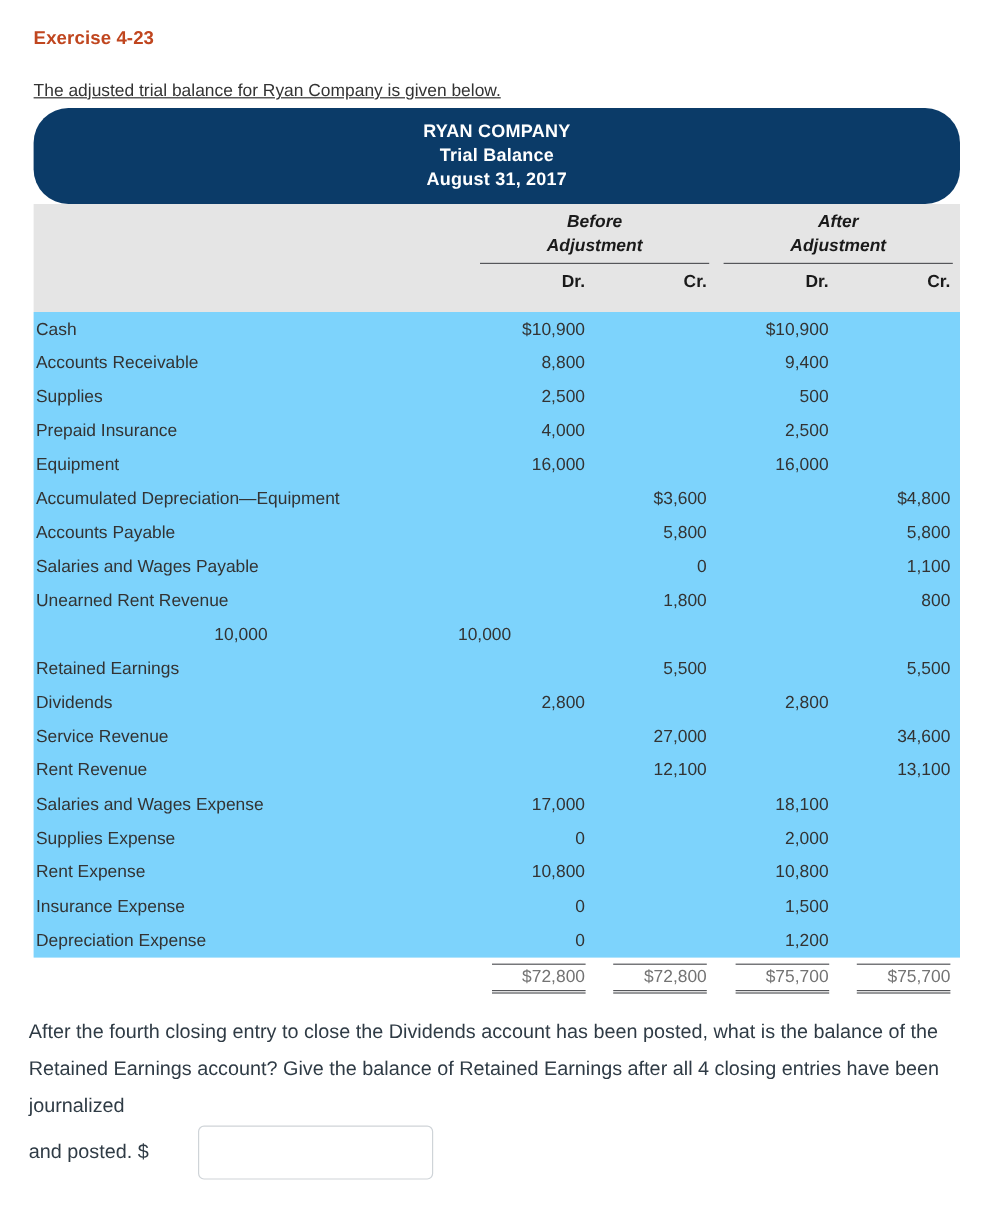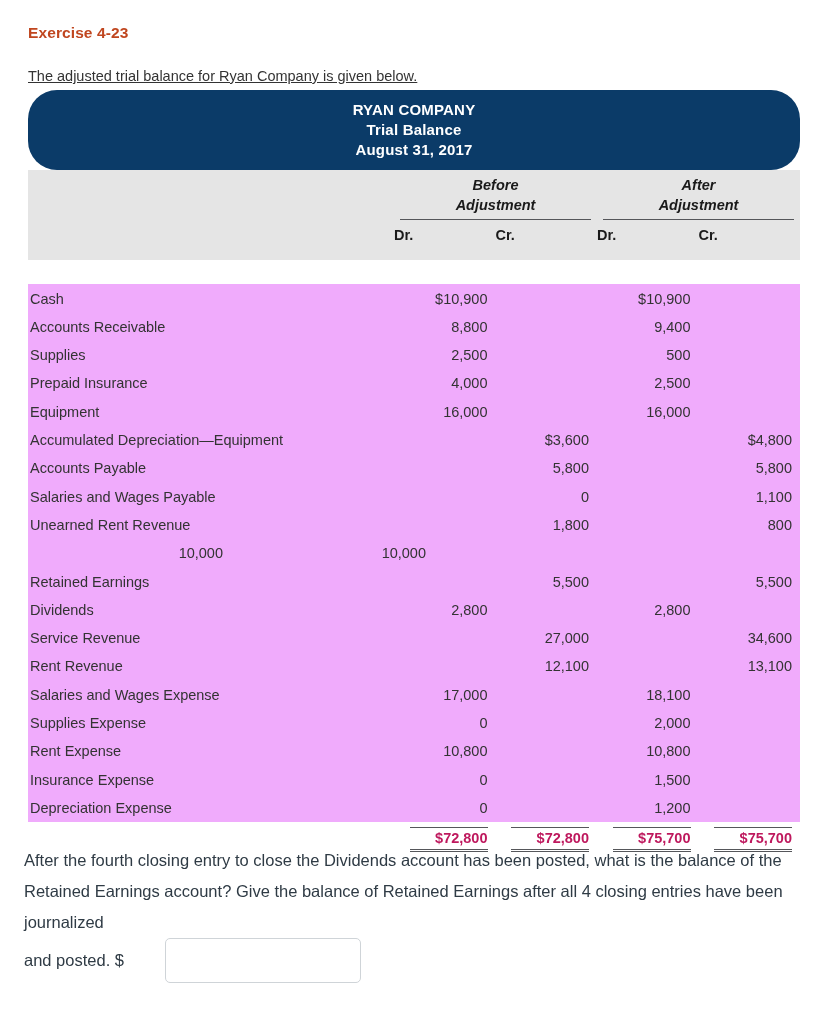--- a/index.html
+++ b/index.html
@@ -86,29 +86,29 @@
     height: 0;
   }
   .drcr-row {
     display: flex;
     margin-top: 7px;
   }
   .drcr-spacer { width: 366px; flex: 0 0 366px; }
   .drcr {
     width: 101.5px;
     flex: 0 0 101.5px;
-    text-align: left;
+    text-align: right;
     padding-right: 8px;
     box-sizing: border-box;
     font-weight: bold;
     font-size: 14.5px;
     color: #1a1a1a;
   }
 
-  .tb-body { background: #f0abfc; margin-top: 24px; }
+  .tb-body { background: #7dd3fc; }
   .tb-row {
     display: flex;
     height: 28.3px;
     align-items: center;
   }
   .cell-acct {
     width: 366px;
     flex: 0 0 366px;
     font-size: 14.5px;
     color: #333333;
@@ -135,23 +135,22 @@
   }
   .tot-spacer { width: 366px; flex: 0 0 366px; }
   .tot-cell {
     width: 101.5px;
     flex: 0 0 101.5px;
     box-sizing: border-box;
     position: relative;
     text-align: right;
     padding-right: 8px;
     font-size: 14.5px;
-    color: #be185d;
+    color: #737373;
     white-space: nowrap;
-    font-weight: bold;
   }
   .tot-cell .txt {
     display: inline-block;
     border-top: 1.3px solid #55565a;
     border-bottom: 3.4px double #55565a;
     padding: 2px 0 3px 0;
     min-width: 78px;
     text-align: right;
   }
 

